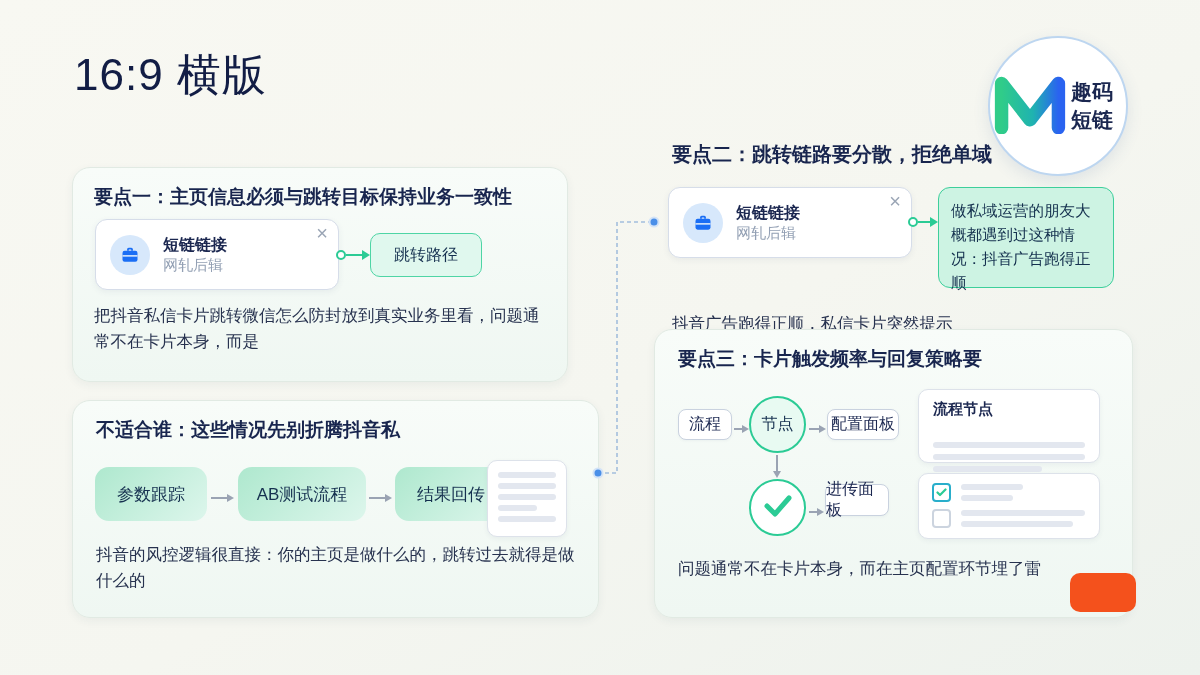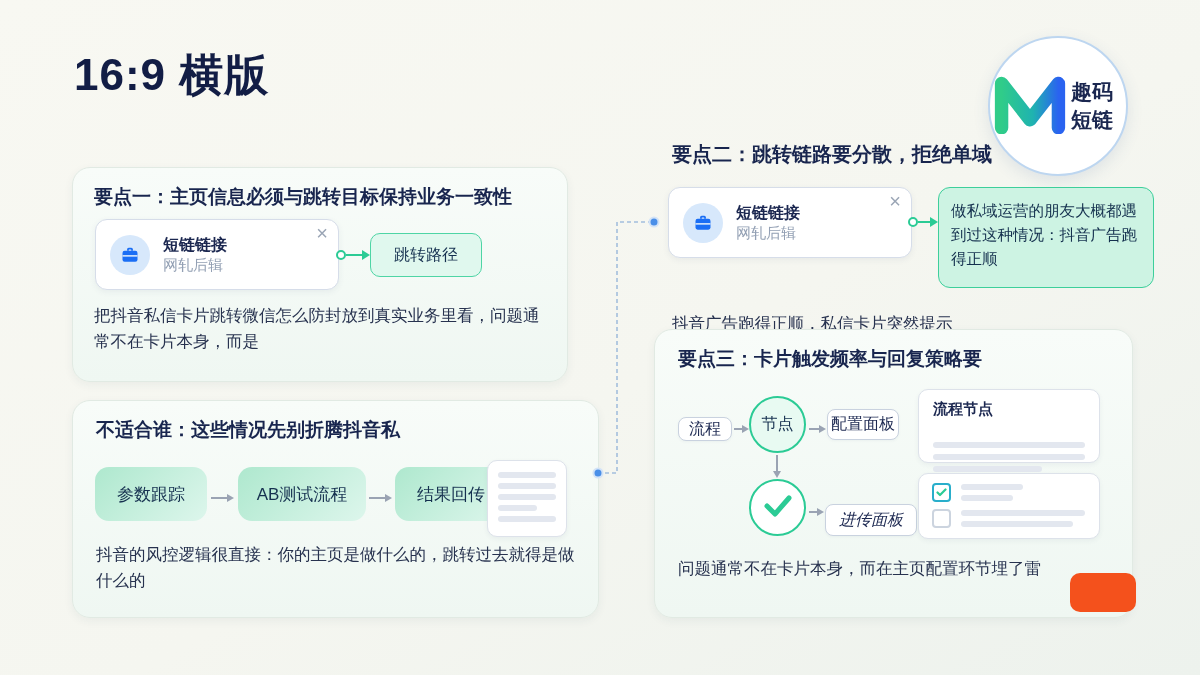--- a/index.html
+++ b/index.html
@@ -3,21 +3,21 @@
 <meta charset="utf-8">
 <style>
   html,body{margin:0;padding:0;background:#dcdcd8;}
   #canvas{
     position:relative;width:1200px;height:675px;margin:0 auto;overflow:hidden;
     background:linear-gradient(150deg,#f8f8f2 0%,#f5f6f0 55%,#edf2ed 100%);
     font-family:"Liberation Sans","DejaVu Sans",sans-serif;
     color:#18254e;
   }
   .abs{position:absolute;}
-  .page-title{left:74px;top:46px;font-size:44px;font-weight:700;color:#121d45;letter-spacing:1px;}
+  .page-title{left:74px;top:46px;font-size:44px;font-weight:400;color:#121d45;letter-spacing:1px;}
   
   .logo{left:988px;top:36px;width:140px;height:140px;border-radius:50%;background:#fff;
     border:2px solid #bdd6f0;box-shadow:0 5px 16px rgba(60,90,150,.12);
     display:flex;flex-direction:row;align-items:center;justify-content:center;gap:1px;box-sizing:border-box;}
   .logo-name{font-size:21px;font-weight:700;color:#1b2750;}
   
   .big-card{background:linear-gradient(180deg,#f8fcf9,#eff7f2);border:1px solid #e1eae3;
     border-radius:18px;box-shadow:0 3px 10px rgba(40,60,90,.06);}
   .card-heading{font-size:19px;font-weight:700;color:#18254e;white-space:nowrap;}
   .section-heading{font-size:20px;font-weight:700;color:#18254e;white-space:nowrap;}
@@ -158,28 +158,28 @@
       <div class="node-title">短链链接</div>
       <div class="node-sub">网轧后辑</div>
     </span>
     <span class="close-x">×</span>
   </div>
 
   <div class="abs gdot" style="left:908px;top:217px;"></div>
   <div class="abs gline" style="left:918px;top:221px;width:13px;"></div>
   <div class="abs garrow" style="left:930px;top:217px;"></div>
 
-  <div class="abs callout" style="left:938px;top:187px;width:216px;height:101px;">做私域运营的朋友大概都遇到过这种情况：抖音广告跑得正顺</div>
+  <div class="abs callout" style="left:938px;top:187px;width:176px;height:101px;">做私域运营的朋友大概都遇到过这种情况：抖音广告跑得正顺</div>
 
   <div class="abs body-text" style="left:672px;top:278px;width:460px;margin-top:32px;">抖音广告跑得正顺，私信卡片突然提示</div>
 
   <div class="abs big-card" style="left:654px;top:329px;width:477px;height:287px;"></div>
   <div class="abs card-heading" style="left:678px;top:346px;">要点三：卡片触发频率与回复策略要</div>
 
-  <div class="abs wbox" style="left:678px;top:409px;width:54px;height:24px;margin-top:8px;">流程</div>
+  <div class="abs wbox" style="left:678px;top:409px;width:54px;height:31px;">流程</div>
   <span class="abs" style="left:734px;top:420px;">
     <svg width="16" height="10">
         <line x1="0" y1="5" x2="8" y2="5" stroke="#9aa3b3" stroke-width="2"></line>
         <path d="M8 1 L15 5 L8 9 Z" fill="#9aa3b3"></path>
       </svg>
   </span>
   <div class="abs circle-node" style="left:749px;top:396px;">节点</div>
   <span class="abs" style="left:809px;top:420px;">
     <svg width="18" height="10">
         <line x1="0" y1="5" x2="10" y2="5" stroke="#9aa3b3" stroke-width="2"></line>
@@ -208,21 +208,21 @@
           <path d="M4 12 L12 20 L26 4" stroke="#2bcb95" stroke-width="5" fill="none" stroke-linecap="round" stroke-linejoin="round"></path>
         </svg>
     </span>
   </div>
   <span class="abs" style="left:809px;top:503px;">
     <svg width="16" height="10">
         <line x1="0" y1="5" x2="8" y2="5" stroke="#9aa3b3" stroke-width="2"></line>
         <path d="M8 1 L15 5 L8 9 Z" fill="#9aa3b3"></path>
       </svg>
   </span>
-  <div class="abs wbox" style="left:825px;top:504px;width:92px;height:32px;font-style:italic;">进传面板</div>
+  <div class="abs wbox" style="left:825px;top:484px;width:64px;height:32px;">进传面板</div>
 
   <div class="abs panel" style="left:918px;top:473px;width:182px;height:66px;padding:9px 13px;">
     <div style="display:flex;gap:10px;margin-bottom:7px;">
       <span class="cb cb-checked">
         <svg width="11" height="9" viewBox="0 0 11 9">
             <path d="M1.5 4.5 L4 7 L9.5 1.5" stroke="#2bcb95" stroke-width="2.2" fill="none" stroke-linecap="round" stroke-linejoin="round"></path>
           </svg>
       </span>
       <span style="flex:1;display:flex;flex-direction:column;gap:5px;padding-top:1px;">
         <span class="sk" style="width:62px;"></span>

